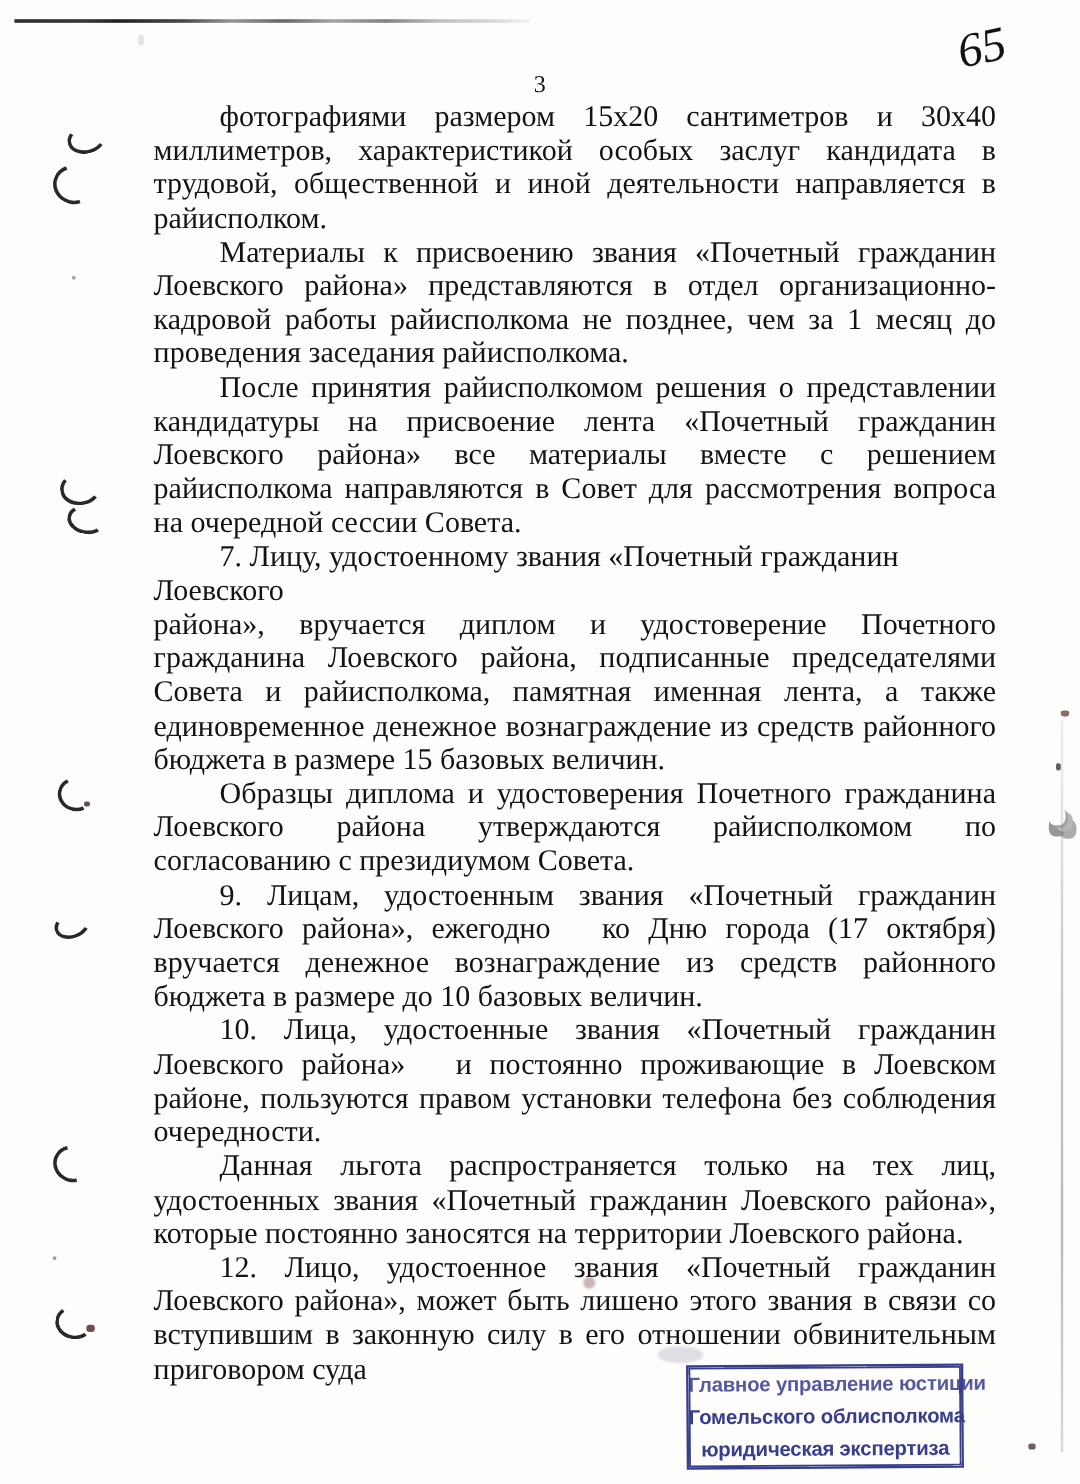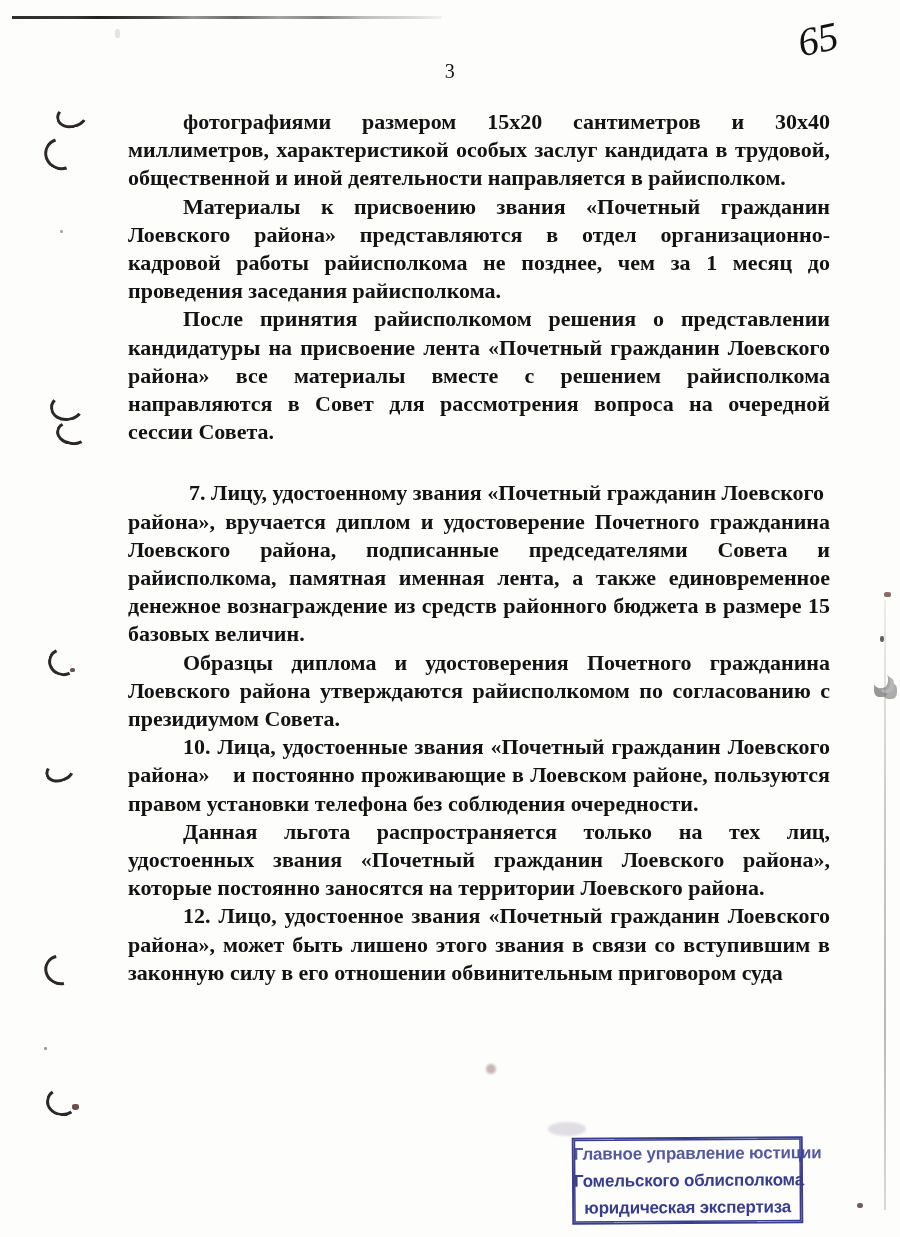--- a/index.html
+++ b/index.html
@@ -79,43 +79,41 @@
     line-height: 1;
     font-family: "Liberation Serif", serif;
     font-style: italic;
     transform: rotate(-12deg);
     white-space: nowrap;
   }
 
   .body-text {
     position: absolute;
     left: 128px;
-    top: 108px;
+    top: 84px;
     width: 702px;
-    font-size: 22px;
+    font-size: 25px;
     line-height: 28.2px;
     color: #131313;
     text-align: justify;
     text-justify: inter-word;
-    font-weight: bold;
   }
   .body-text p {
     margin: 0;
     text-indent: 55px;
     text-align: justify;
   }
   
   .body-text p.loose {
     text-align: justify;
   }
   .body-text p.loose > .shortline {
     display: block;
     text-indent: 55px;
-    text-align: center;
-    margin-top: 33px;
+    text-align: left;
   }
   .body-text p.loose > .rest {
     display: block;
     text-indent: 0;
     text-align: justify;
   }
 
   
   .stamp {
     position: absolute;
@@ -179,20 +177,21 @@
 
   <div class="body-text" id="body-text">
       <p>фотографиями размером 15x20 сантиметров и 30x40 миллиметров, характеристикой особых заслуг кандидата в трудовой, общественной и иной деятельности направляется в райисполком.</p>
       <p>Материалы к присвоению звания «Почетный гражданин Лоевского района» представляются в отдел организационно-кадровой работы райисполкома не позднее, чем за 1 месяц до проведения заседания райисполкома.</p>
       <p>После принятия райисполкомом решения о представлении кандидатуры на присвоение лента «Почетный гражданин Лоевского района» все материалы вместе с решением райисполкома направляются в Совет для рассмотрения вопроса на очередной сессии Совета.</p>
       <p class="loose">
         <span class="shortline">7. Лицу, удостоенному звания «Почетный гражданин Лоевского</span>
         <span class="rest">района», вручается диплом и удостоверение Почетного гражданина Лоевского района, подписанные председателями Совета и райисполкома, памятная именная лента, а также единовременное денежное вознаграждение из средств районного бюджета в размере 15 базовых величин.</span>
       </p>
       <p>Образцы диплома и удостоверения Почетного гражданина Лоевского района утверждаются райисполкомом по согласованию с президиумом Совета.</p>
+      <p>9. Лицам, удостоенным звания «Почетный гражданин Лоевского района», ежегодно   ко Дню города (17 октября) вручается денежное вознаграждение из средств районного бюджета в размере до 10 базовых величин.</p>
       <p>10. Лица, удостоенные звания «Почетный гражданин Лоевского района»   и постоянно проживающие в Лоевском районе, пользуются правом установки телефона без соблюдения очередности.</p>
       <p>Данная льгота распространяется только на тех лиц, удостоенных звания «Почетный гражданин Лоевского района», которые постоянно заносятся на территории Лоевского района.</p>
       <p>12. Лицо, удостоенное звания «Почетный гражданин Лоевского района», может быть лишено этого звания в связи со вступившим в законную силу в его отношении обвинительным приговором суда</p>
     </div>
 
   <div class="smudge" style="left:548px;top:1122px;width:38px;height:14px;"></div>
   <div class="smudge" style="left:486px;top:1064px;width:10px;height:10px;background:#7a4a4a;opacity:.4;"></div>
 
   <div class="stamp">
     <div class="l1">Главное управление юстиции</div>

